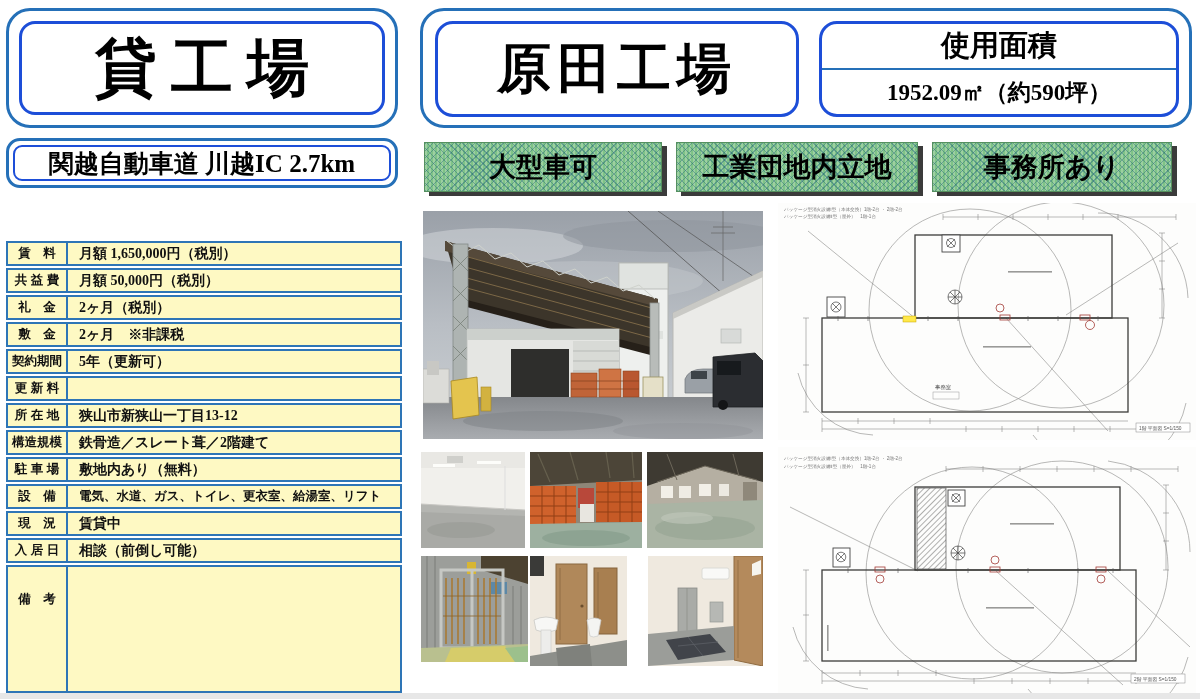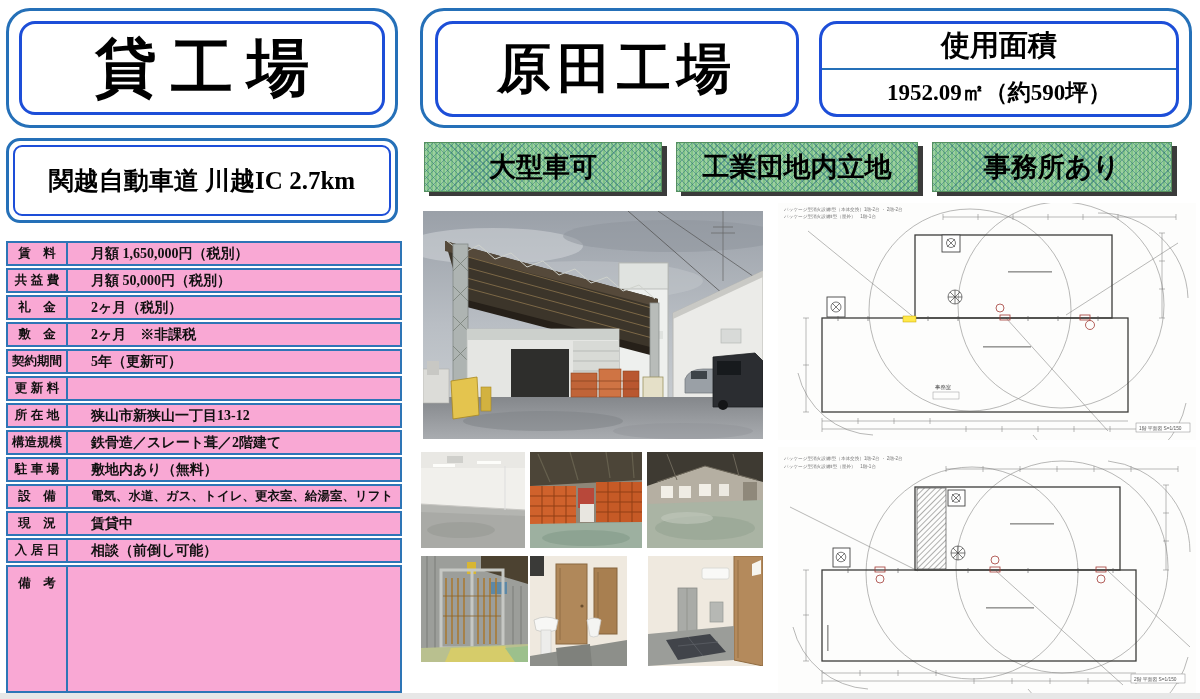--- a/index.html
+++ b/index.html
@@ -7,21 +7,21 @@
         font-family:"Liberation Sans","DejaVu Sans",sans-serif;color:#111;}
   .abs{position:absolute;}
   
   .frame{border:3px solid #2570b8;border-radius:24px;background:#fff;box-sizing:border-box;}
   .frame-inner{border:3px solid #1d4ed8;border-radius:16px;background:#fff;box-sizing:border-box;
                display:flex;align-items:center;justify-content:center;}
   .serifb{font-family:"Liberation Serif","DejaVu Serif",serif;font-weight:bold;color:#000;}
   #box-type{left:6px;top:8px;width:392px;height:120px;}
   #box-type .frame-inner{position:absolute;left:10px;top:10px;right:10px;bottom:10px;}
   #type-title{font-size:62px;letter-spacing:14px;text-indent:14px;white-space:nowrap;}
-  #box-access{left:6px;top:138px;width:392px;height:85px;border-radius:14px;}
+  #box-access{left:6px;top:138px;width:392px;height:50px;border-radius:14px;}
   #box-access .frame-inner{position:absolute;left:4px;top:4px;right:4px;bottom:4px;border-width:2px;border-radius:9px;}
   #access-text{font-size:25px;white-space:nowrap;}
   #box-right{left:420px;top:8px;width:772px;height:120px;}
   #box-name{position:absolute;left:12px;top:10px;width:364px;height:96px;border-radius:18px;}
   #name-title{font-size:54px;letter-spacing:6px;white-space:nowrap;}
   #box-area{position:absolute;left:396px;top:10px;width:360px;height:96px;border-radius:18px;display:block;}
   #area-head{height:44px;border-bottom:2px solid #2570b8;display:flex;align-items:center;justify-content:center;
              font-size:29px;}
   #area-val{height:44px;display:flex;align-items:center;justify-content:center;font-size:23px;}
   
@@ -30,30 +30,30 @@
          background-image:
            repeating-linear-gradient(45deg, rgba(25,95,120,.40) 0 1px, transparent 1px 5px),
            repeating-linear-gradient(135deg, rgba(25,95,120,.40) 0 1px, transparent 1px 5px),
            repeating-linear-gradient(90deg, rgba(255,255,255,.20) 0 2px, rgba(110,190,130,.25) 2px 4px);}
   .badge span{font-family:"Liberation Serif","DejaVu Serif",serif;font-weight:bold;font-size:27px;color:#000;white-space:nowrap;}
   #badge-0{left:424px;width:236px;}
   #badge-1{left:676px;width:240px;}
   #badge-2{left:932px;width:238px;}
   
   #details{left:6px;top:241px;width:396px;height:452px;display:flex;flex-direction:column;gap:2px;}
-  .d-row{flex:0 0 25px;border:2px solid #2e75b6;background:#f9a8d4;display:flex;box-sizing:border-box;gap:12px;}
+  .d-row{flex:0 0 25px;border:2px solid #2e75b6;background:#fef9c3;display:flex;box-sizing:border-box;}
   .d-row.tall{flex:1 1 auto;}
   .d-label{flex:0 0 58px;border-right:2px solid #2e75b6;display:flex;align-items:center;justify-content:center;
            font-size:12.5px;font-weight:bold;white-space:pre;}
   .d-value{flex:1;display:flex;align-items:center;padding-left:11px;
            font-family:"Liberation Serif","DejaVu Serif",serif;font-weight:bold;font-size:14px;white-space:nowrap;}
   .d-value.small{font-size:12.5px;}
   .d-remarks{flex:1;padding:6px 4px 4px 8px;font-family:"Liberation Serif","DejaVu Serif",serif;
              font-weight:bold;font-size:12.5px;line-height:1.75;}
-  .d-label-remarks{align-items:flex-start;padding-top:8px;}
+  .d-label-remarks{align-items:flex-start;padding-top:24px;}
   
   .photo{position:absolute;overflow:hidden;background:#ddd;}
   .photo svg{display:block;width:100%;height:100%;}
   
   .plan{position:absolute;background:#fdfdfc;}
   .plan svg{display:block;width:100%;height:100%;}
   #footer-strip{left:0;top:693px;width:1200px;height:6px;background:#e7e7e7;}
 </style>
 </head>
 <body>

